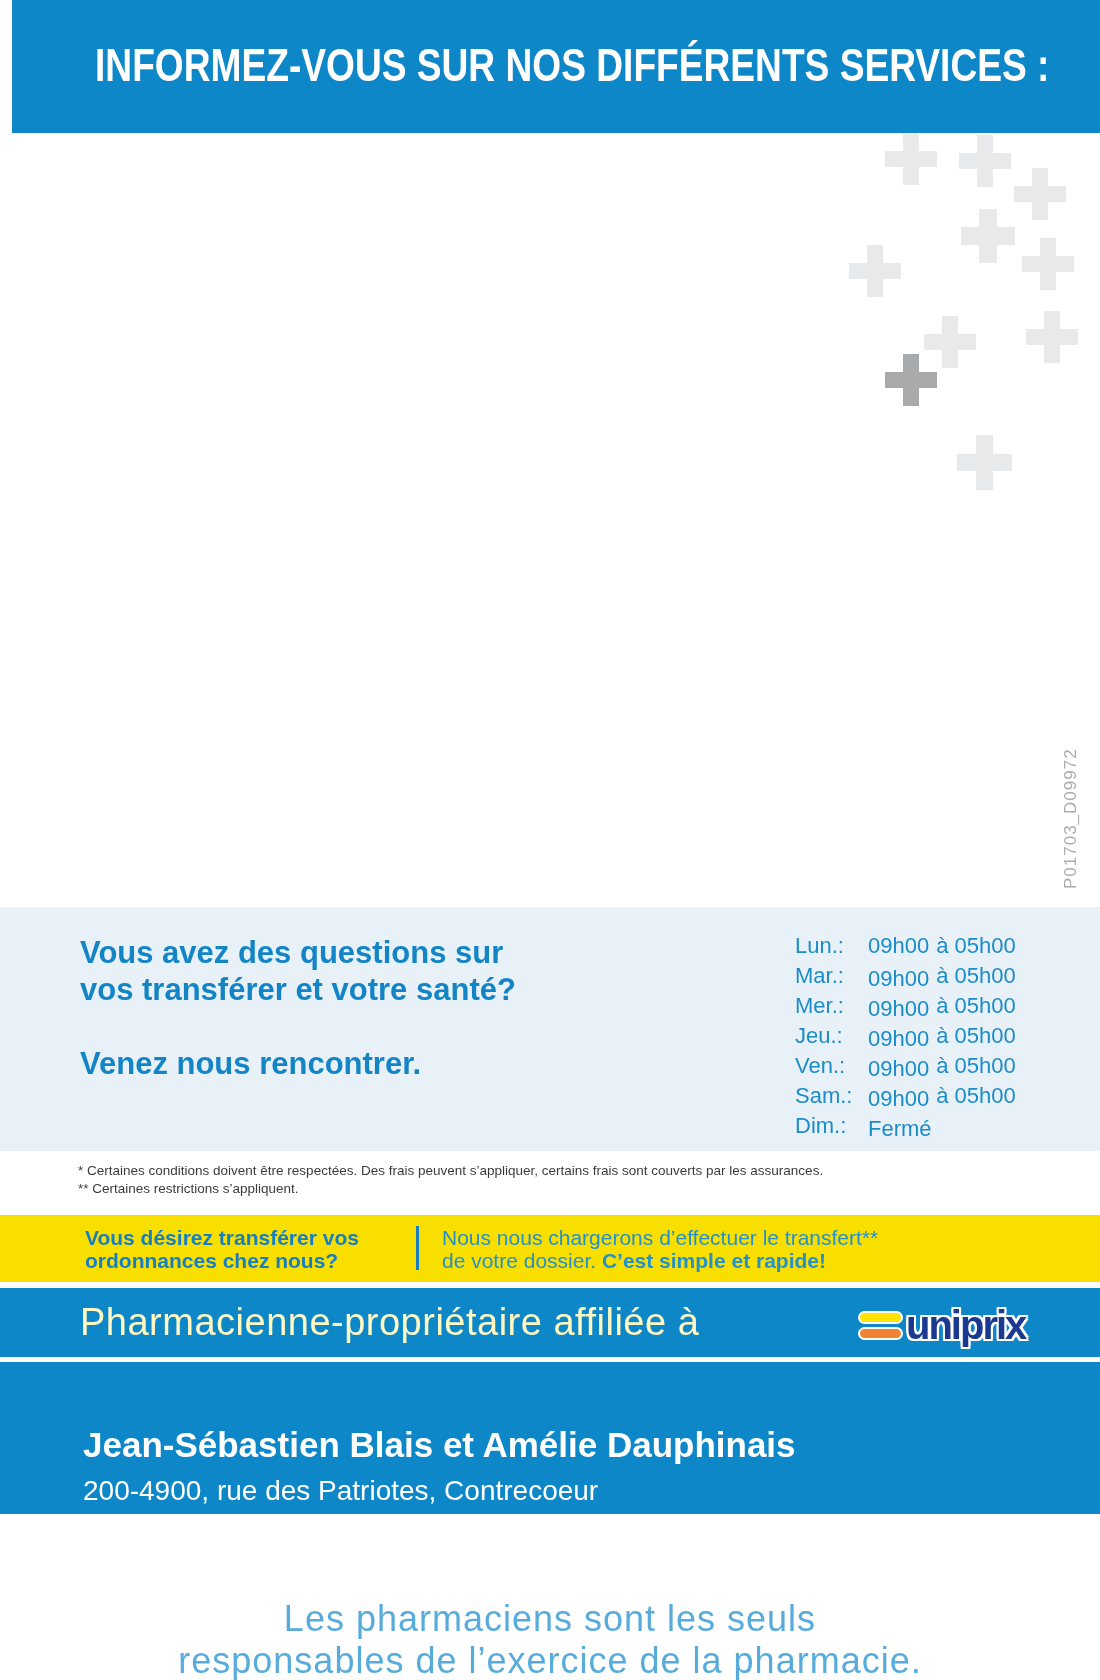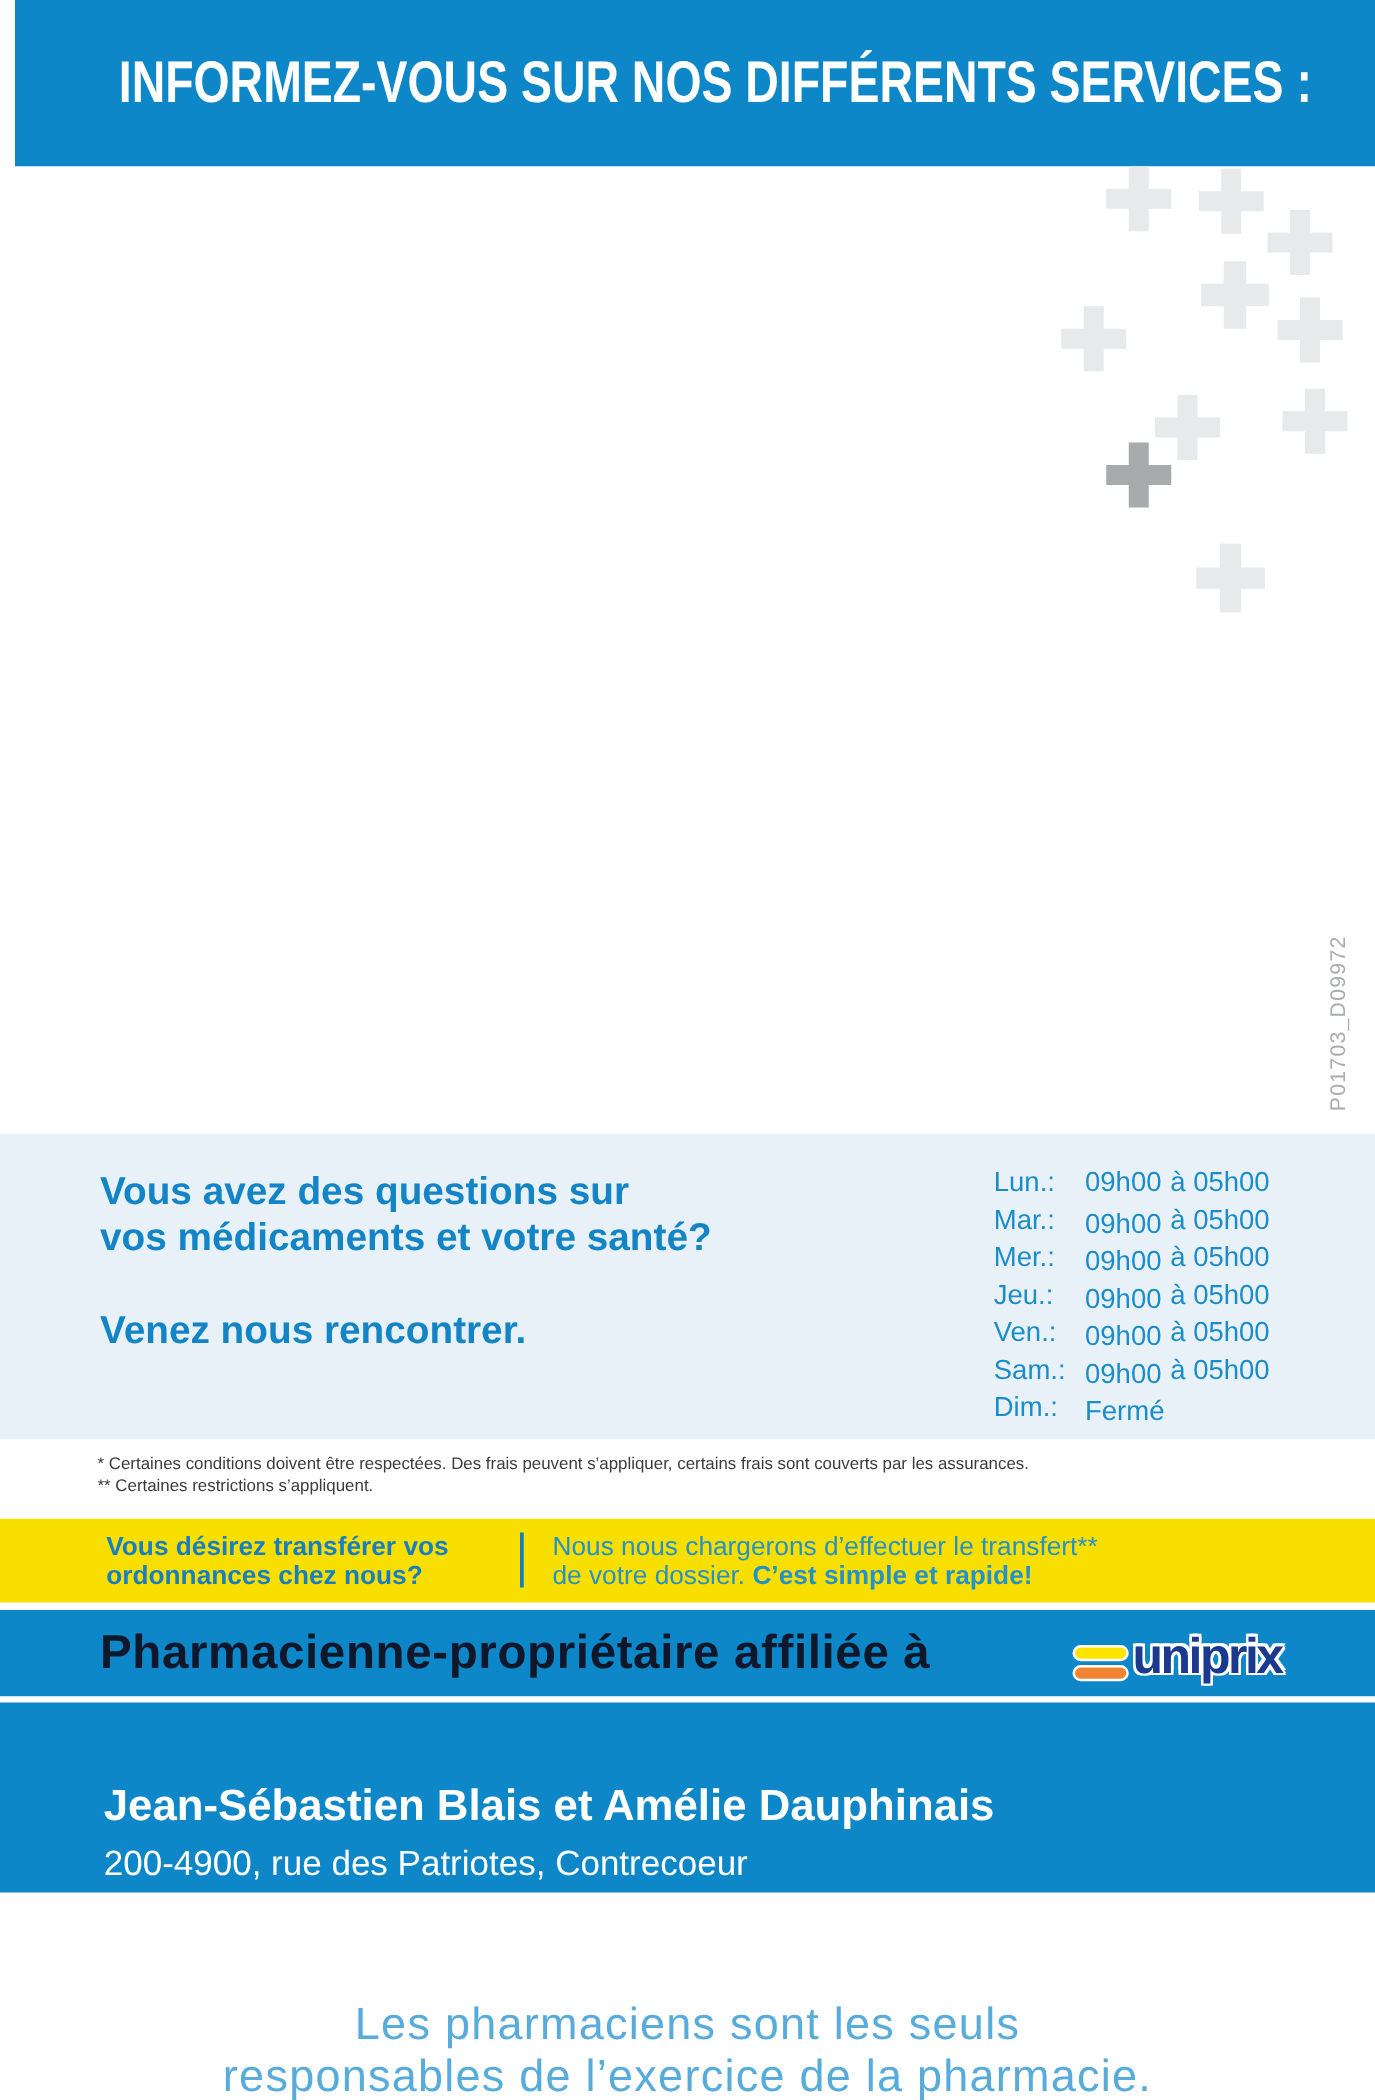--- a/index.html
+++ b/index.html
@@ -65,23 +65,23 @@
     color:#177fc1;font-weight:bold;font-size:21px;line-height:23px;
   }
   .transfer-left p,.transfer-right p{margin:0;}
   .transfer-divider{position:absolute;left:416px;top:11px;width:3px;height:44px;background:#177fc1;}
   .transfer-right{position:absolute;left:442px;top:11px;color:#2491c9;font-size:21px;line-height:23px;}
   .transfer-right .bold{font-weight:bold;}
 
   
   .affiliation-band{position:absolute;left:0;top:1288px;width:1100px;height:69px;background:var(--brand);}
   .affiliation-label{
-    position:absolute;left:80px;top:13px;color:#0f172a;font-size:38px;font-weight:bold;letter-spacing:0.5px;white-space:nowrap;
-  }
-  .uniprix-logo{position:absolute;left:858px;top:17px;display:flex;align-items:flex-end;}
+    position:absolute;left:80px;top:13px;color:#fef9c3;font-size:38px;font-weight:normal;letter-spacing:0.5px;white-space:nowrap;
+  }
+  .uniprix-logo{position:absolute;left:858px;top:17px;display:flex;align-items:center;}
   .logo-bars{display:flex;flex-direction:column;gap:3px;margin-right:3px;}
   .bar{width:45px;height:13px;border:2px solid #fff;border-radius:8px;box-sizing:border-box;}
   .bar-yellow{background:var(--logoyellow);}
   .bar-orange{background:var(--orange);}
   .logo-text{
     font-size:40px;font-weight:800;color:var(--navy);letter-spacing:-2px;line-height:1;
     text-shadow:-2px 0 #fff,2px 0 #fff,0 -2px #fff,0 2px #fff,-2px -2px #fff,2px 2px #fff,-2px 2px #fff,2px -2px #fff;
   }
 
   
@@ -117,21 +117,21 @@
     <div class="plus light" style="left:1026px;top:311px;width:52px;height:52px;"></div>
     <div class="plus dark" style="left:885px;top:354px;width:52px;height:52px;"></div>
     <div class="plus light" style="left:957px;top:435px;width:55px;height:55px;"></div>
   </div>
 
   <div class="print-code">P01703_D09972</div>
 
   <section class="info-panel">
     <div class="questions">
       <p class="q-line">Vous avez des questions sur</p>
-      <p class="q-line">vos médicaments et votre santé?</p>
+      <p class="q-line">vos transférer et votre santé?</p>
     </div>
     <p class="cta">Venez nous rencontrer.</p>
 
     <div class="hours">
       <div class="hours-row">
         <span class="day">Lun.:</span>
           <span class="t1">09h00</span>
           <span class="t2">à 05h00</span>
       </div>
       <div class="hours-row shifted">

